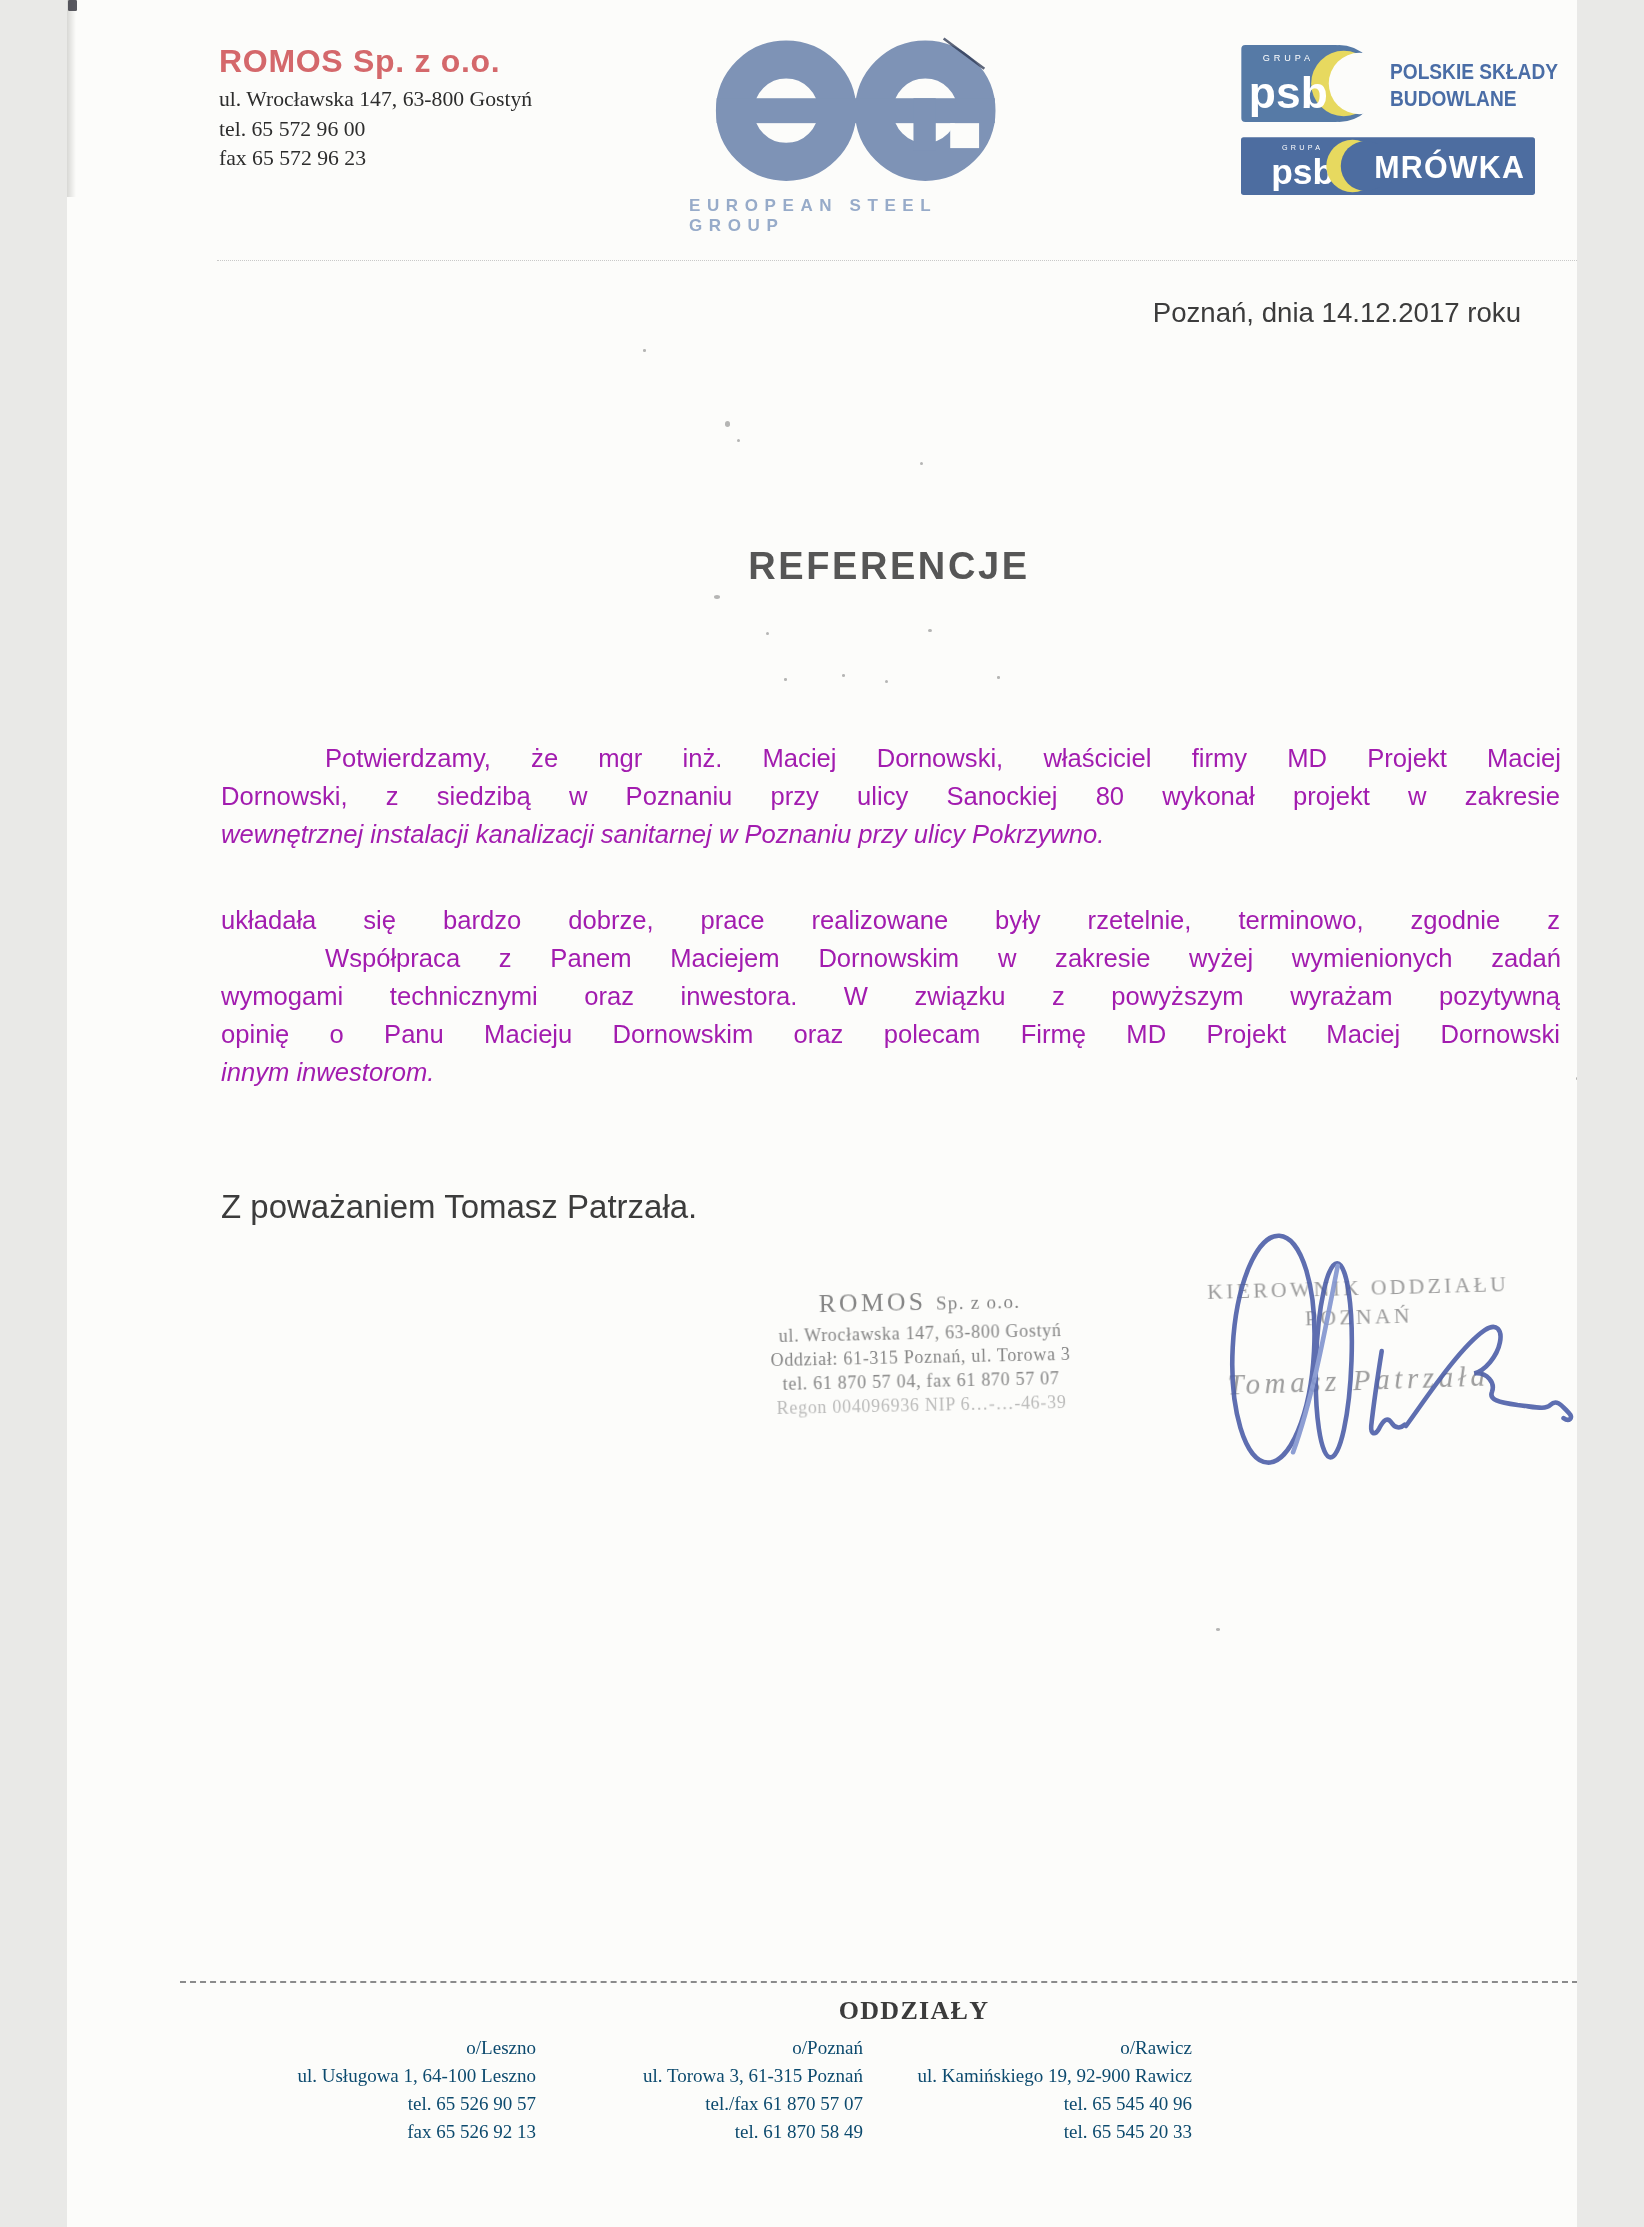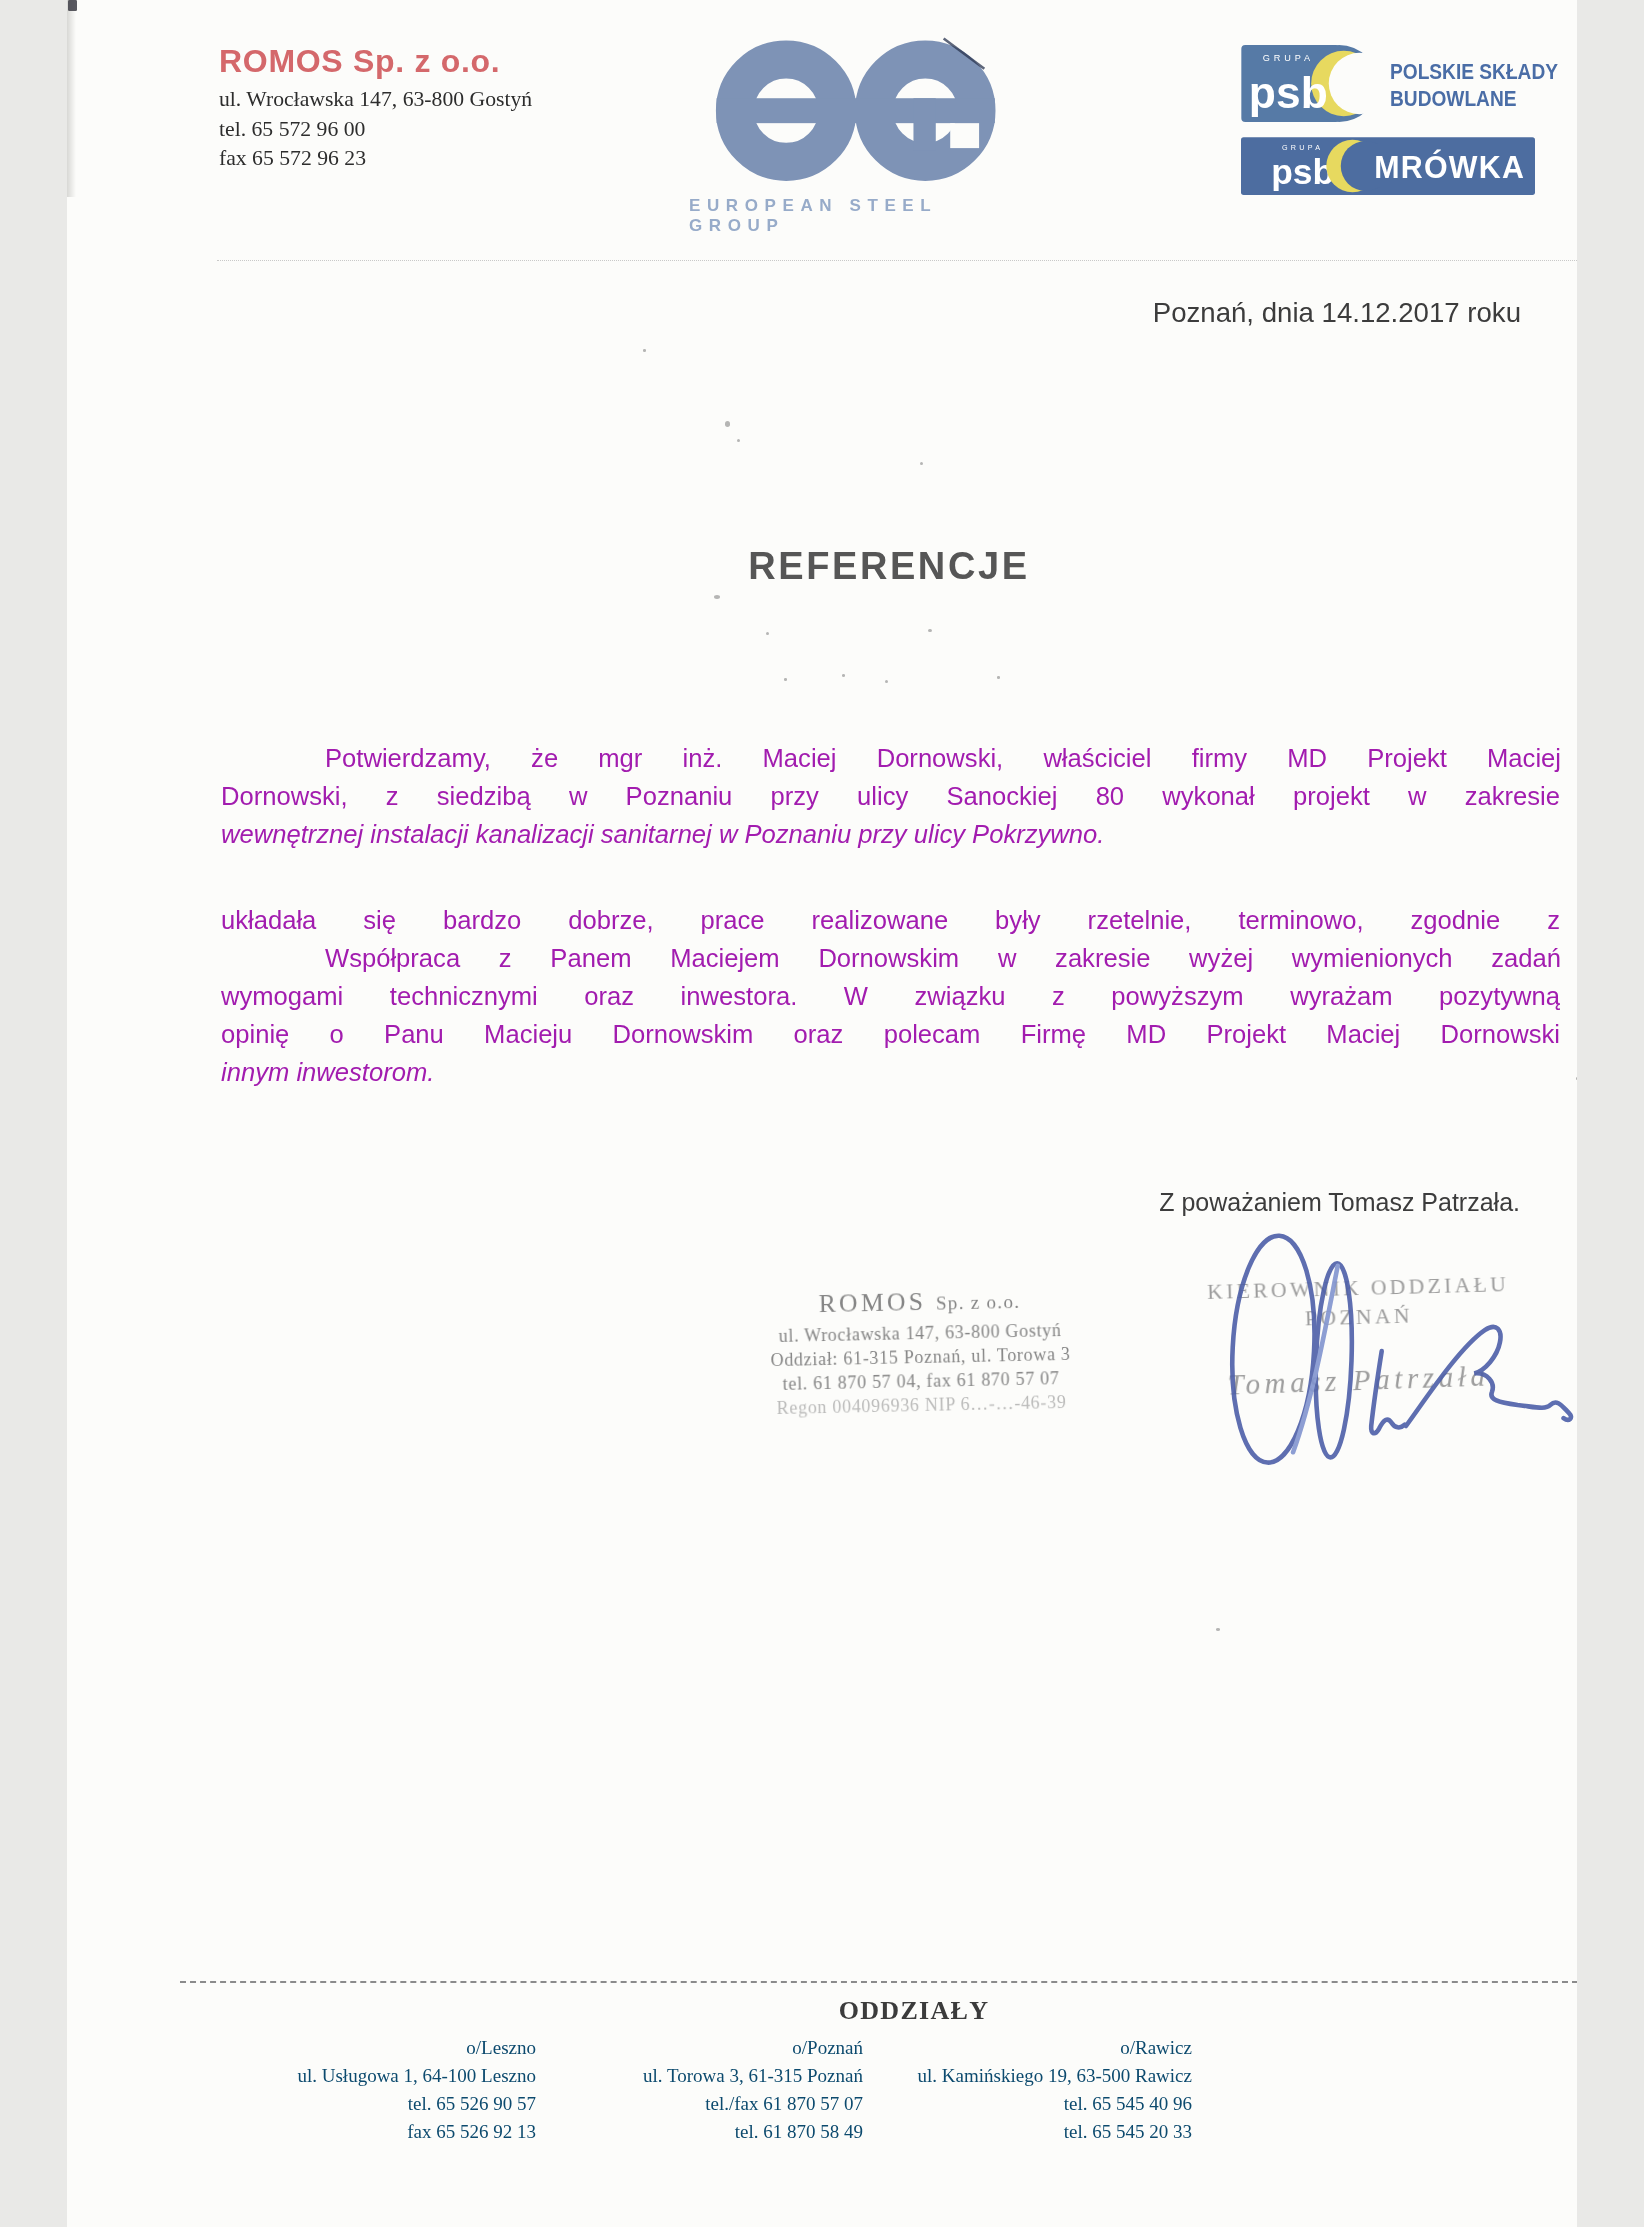--- a/index.html
+++ b/index.html
@@ -28,21 +28,21 @@
   .speck{position:absolute;background:#4c4c4c;border-radius:50%;opacity:.4;}
 
   
   .dateline{width:1300px;text-align:right;font-size:27.6px;color:#3c3c3c;}
   .doc-title{width:1628px;text-align:center;font-weight:700;font-size:38px;
     letter-spacing:2.6px;color:#565656;}
   .para{width:1339px;font-size:25.6px;color:#a21caf;}
   .para .bline{line-height:38px;text-align:justify;text-align-last:justify;}
   .para .bline.first{padding-left:104px;width:1236px;}
   .para .bline.last{text-align-last:left;font-style:italic;}
-  .closing{width:1299px;text-align:right;font-size:25px;color:#3c3c3c;}
+  .closing{width:1299px;font-size:33px;color:#3c3c3c;}
 
   
   .company-stamp{width:355px;text-align:center;color:#858585;
     font-family:"Liberation Serif",serif;transform:rotate(-1.2deg);filter:blur(0.3px);}
   .cs-head{font-size:25.6px;letter-spacing:3.3px;line-height:34px;}
   .cs-head .cs-suffix{font-size:19px;letter-spacing:1.3px;}
   .cs-line{font-size:18px;line-height:24px;letter-spacing:0.7px;}
   .cs-line.faded{opacity:.55;filter:blur(0.7px);}
 
   .manager-stamp{width:383px;text-align:center;color:#9d9d9d;
@@ -167,21 +167,21 @@
     <div>fax 65 526 92 13</div>
   </div>
   <div class="abs branch" style="left:487px;top:2034px;width:309px;">
     <div>o/Poznań</div>
     <div>ul. Torowa 3, 61-315 Poznań</div>
     <div>tel./fax 61 870 57 07</div>
     <div>tel. 61 870 58 49</div>
   </div>
   <div class="abs branch" style="left:797px;top:2034px;width:328px;">
     <div>o/Rawicz</div>
-    <div>ul. Kamińskiego 19, 63-500 Rawicz</div>
+    <div>ul. Kamińskiego 19, 92-900 Rawicz</div>
     <div>tel. 65 545 40 96</div>
     <div>tel. 65 545 20 33</div>
   </div>
 
   <div class="speck" style="left:658px;top:421px;width:5.3px;height:5.9px;"></div>
   <div class="speck" style="left:670px;top:439px;width:3.3px;height:3.3px;"></div>
   <div class="speck" style="left:853px;top:462px;width:3.3px;height:3.3px;"></div>
   <div class="speck" style="left:647px;top:595px;width:5.9px;height:3.9px;"></div>
   <div class="speck" style="left:699px;top:632px;width:3.3px;height:3.3px;"></div>
   <div class="speck" style="left:861px;top:629px;width:3.9px;height:3.3px;"></div>

